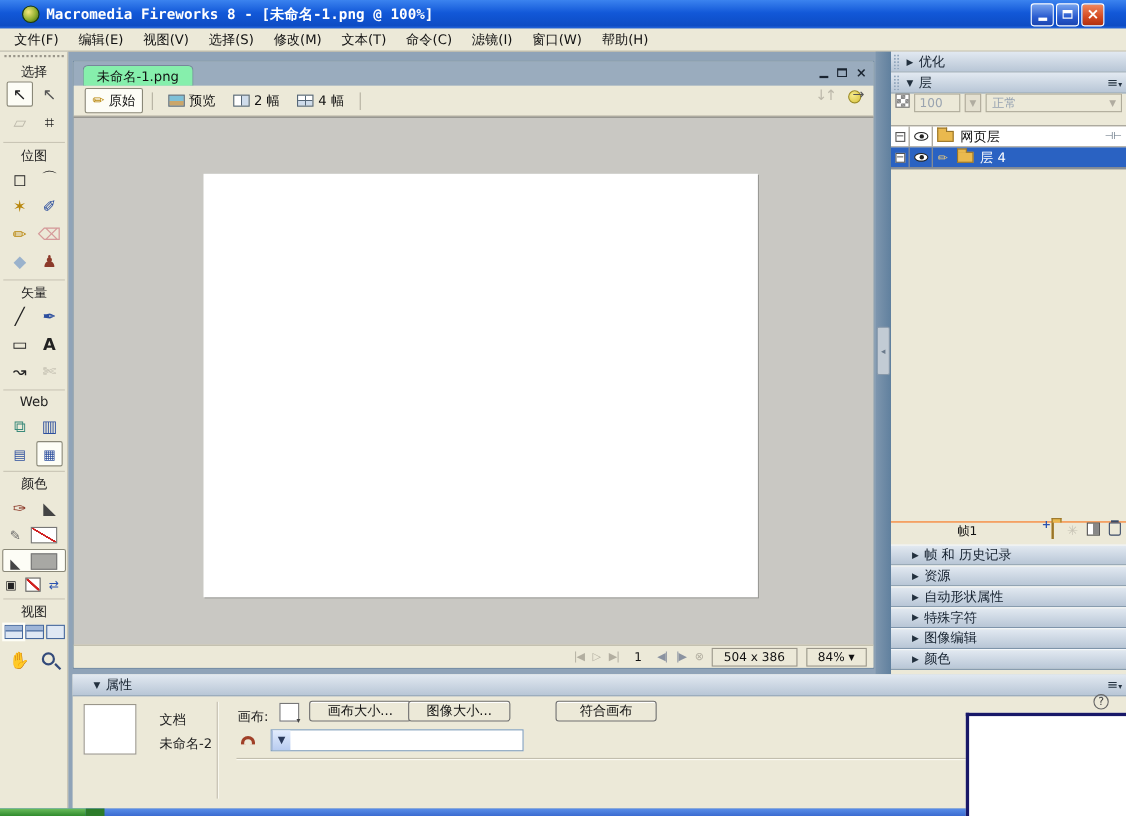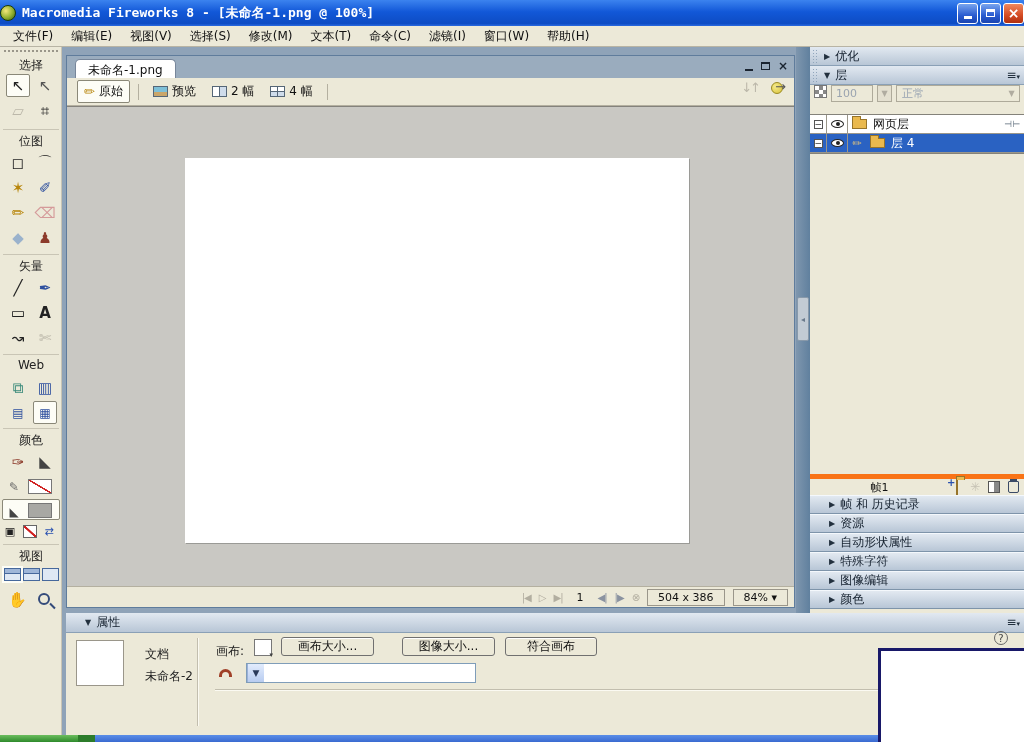--- a/index.html
+++ b/index.html
@@ -3,21 +3,21 @@
 <meta charset="utf-8">
 <style>
   * { margin:0; padding:0; box-sizing:border-box; }
   html,body { width:1024px; height:742px; }
   body { font-family:"DejaVu Sans","Liberation Sans",sans-serif; font-size:12px; color:#111; }
   .screen { position:relative; width:1024px; height:742px; overflow:hidden; background:#8fa3b8; }
 
   
   .titlebar { position:absolute; left:0; top:0; width:1024px; height:26px;
     background:linear-gradient(#3b83ef,#1258d8 45%,#0d4cc4 90%,#2a6ae0);
-    display:flex; align-items:center; padding:0 0; }
+    display:flex; align-items:center; padding:0 20px; }
   .app-icon { width:16px; height:16px; border-radius:50%;
     background:radial-gradient(circle at 35% 35%, #f4e77a, #8fae2f 55%, #34570f); border:1px solid #1c3a08; }
   .title-text { color:#fff; font-family:"DejaVu Sans Mono","Liberation Mono",monospace;
     font-weight:bold; font-size:13px; margin-left:6px; flex:1; white-space:nowrap; overflow:hidden; }
   .winbtns { display:flex; gap:2px; }
   .wb { width:21px; height:21px; border-radius:3px; border:1px solid #fff;
     display:flex; align-items:center; justify-content:center; color:#fff; font-weight:bold; }
   .wb.blue { background:linear-gradient(#78a4ee,#2a5cd0 60%,#1a44b0); }
   .wb.red  { background:linear-gradient(#f0885e,#d44a22 60%,#b03010); font-size:14px; }
   .glyph-min { width:8px; height:3px; background:#fff; margin-top:9px; }
@@ -54,21 +54,21 @@
   .vm.sel { outline:2px solid #fdfdf6; }
   .zoomtool { position:absolute; width:12px; height:12px; border:2px solid #334a7a; border-radius:50%; }
   .zoomtool::after { content:""; position:absolute; left:9px; top:10px; width:7px; height:2px;
     background:#334a7a; transform:rotate(45deg); }
 
   
   .docwin { position:absolute; left:66px; top:55px; width:729px; height:553px;
     border:1px solid #5f7c9c; background:#ece9d8; }
   .tabbar { position:absolute; left:0; top:0; width:727px; height:22px; background:#9aacbe;
     display:flex; align-items:flex-end; }
-  .doctab { margin-left:8px; height:19px; background:#ffffff; border:1px solid #77869a; border-bottom:none;
+  .doctab { margin-left:8px; height:19px; background:#86efac; border:1px solid #77869a; border-bottom:none;
     border-radius:5px 5px 0 0; padding:2px 12px 0 12px; font-size:12px; }
   .docbtns { position:absolute; right:6px; top:3px; display:flex; gap:8px; color:#1a2430;
     font-weight:bold; font-size:12px; align-items:center; }
   .dmin { width:8px; height:2px; background:#1a2430; margin-top:8px; }
   .drestore { width:9px; height:8px; border:1px solid #1a2430; border-top:2px solid #1a2430; }
   .doctools { position:absolute; left:0; top:22px; width:727px; height:28px; background:#ece9d8;
     border-bottom:1px solid #b4b0a0; display:flex; align-items:center; padding-left:10px; gap:4px; }
   .viewbtn { display:flex; align-items:center; gap:4px; padding:2px 6px; font-size:12px; }
   .viewbtn.active { background:#fdfdf6; border:1px solid #8a8878; border-radius:2px; }
   .i-pencil { color:#b8860b; font-size:13px; }
@@ -134,21 +134,21 @@
     line-height:7px; text-align:center; }
   .eyeshape { width:13px; height:8px; border:1px solid #222; border-radius:50%; background:#fff; position:relative; }
   .eyeshape::after { content:""; position:absolute; left:4px; top:1px; width:4px; height:4px;
     border-radius:50%; background:#222; }
   .folder { position:relative; width:15px; height:10px; background:#eab94e; border:1px solid #97742a; margin:0 4px; }
   .folder::before { content:""; position:absolute; left:-1px; top:-4px; width:7px; height:3px;
     background:#eab94e; border:1px solid #97742a; border-bottom:none; }
   .lname { flex:1; padding-left:2px; font-size:12px; }
   .sharei { color:#5a6a7a; font-size:9px; padding-right:4px; }
   .layerfill { height:320px; }
-  .layerbottom { height:21px; border-top:5px solid #f97316; display:flex; align-items:center;
+  .layerbottom { height:21px; border-top:1px solid #f97316; display:flex; 
     padding:0 5px; gap:8px; }
   .framelabel { flex:1; text-align:center; font-size:11px; }
   .nfolder { position:relative; }
   .nfolder .plus { position:absolute; left:-5px; top:-3px; color:#2a52b0; font-weight:bold; font-size:10px; }
   .staricon { color:#c6c2b4; font-size:12px; }
   .maskicon { width:12px; height:12px; border:1px solid #555;
     background:linear-gradient(90deg,#fff 50%,#888 50%); }
   .trash { position:relative; width:11px; height:12px; border:1px solid #3a4a66; border-radius:1px 1px 2px 2px; }
   .trash::before { content:""; position:absolute; left:1px; right:1px; top:-3px; height:2px; background:#3a4a66; }
 
@@ -433,21 +433,21 @@
       <span class="popts">≡<span class="dn">▾</span></span>
     </div>
     <div class="thumb"></div>
     <span class="ptext" style="left:79px;top:33px;">文档</span>
     <span class="ptext" style="left:79px;top:55px;">未命名-2</span>
     <span class="pvsep"></span>
     <span class="phsep"></span>
     <span class="ptext" style="left:150px;top:30px;">画布:</span>
     <span class="cswatch"></span>
     <span class="pbtn" style="left:215px;top:24px;width:93px;">画布大小...</span>
-    <span class="pbtn" style="left:336px;top:24px;width:93px;">图像大小...</span>
+    <span class="pbtn" style="left:305px;top:24px;width:93px;">图像大小...</span>
     <span class="pbtn" style="left:439px;top:24px;width:92px;">符合画布</span>
     <span class="gificon"></span>
     <span class="pdrop">
       <span class="btn">▼</span>
     </span>
     <span class="helpicon">?</span>
   </div>
 
   <div class="taskbar">
     <span class="startfrag"></span>

